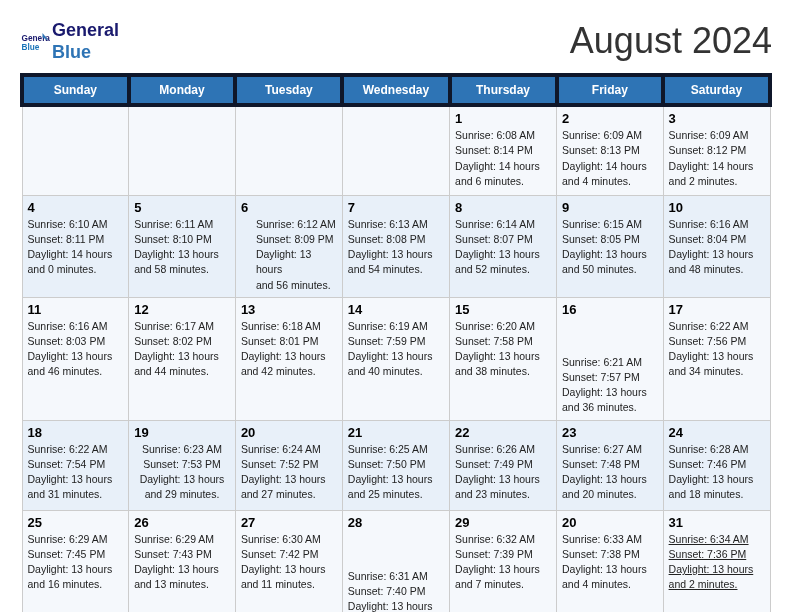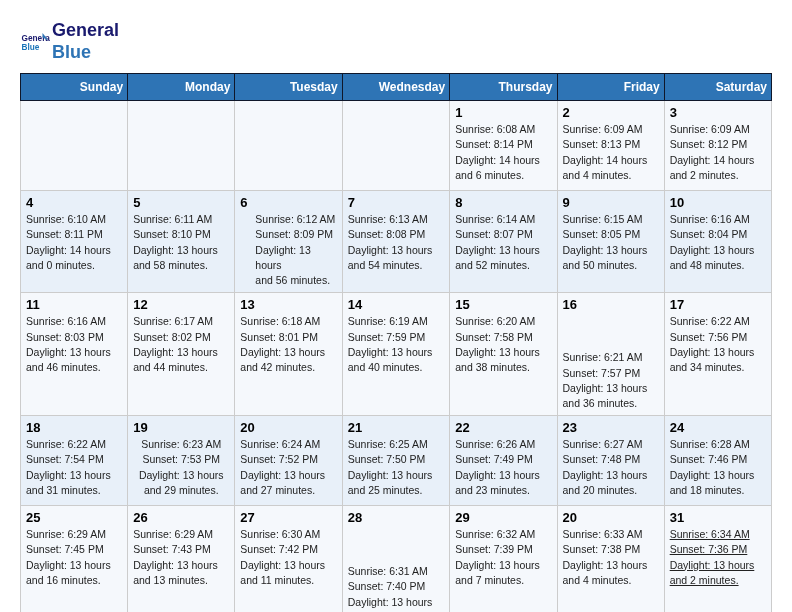--- a/index.html
+++ b/index.html
@@ -47,24 +47,24 @@
       width: 100%;
       border-collapse: collapse;
       font-size: 11px;
     }
     .calendar thead tr {
       background-color: #2e74b5;
       color: #fff;
     }
     .calendar thead th {
       padding: 6px 4px;
-      text-align: right;
+      text-align: center;
       font-size: 12px;
       font-weight: bold;
-      border: 1px solid #0f172a;
+      border: 4px solid #0f172a;
     }
     .calendar tbody tr {
       vertical-align: top;
     }
     .calendar tbody td {
       border: 1px solid #ccc;
       padding: 4px 5px;
       min-height: 80px;
       height: 90px;
       width: 108px;
@@ -100,20 +100,21 @@
       <text x="2" y="18" font-size="11" font-weight="bold" fill="#1a1a6e" font-family="Arial">General</text>
       <text x="2" y="30" font-size="11" font-weight="bold" fill="#1a74b8" font-family="Arial">Blue</text>
       <polygon points="30,8 38,18 30,14" fill="#2e74b5"></polygon>
     </svg>
     <div>
       <div class="logo-text">General</div>
       <div class="logo-text" style="color:#2e74b5;">Blue</div>
     </div>
   </div>
   <div class="title-block">
+    <div class="month-year">August 2024</div>
   </div>
 </div>
 
 <table class="calendar">
   <thead>
     <tr>
     <th>Sunday</th>
         <th>Monday</th>
         <th>Tuesday</th>
         <th>Wednesday</th>

